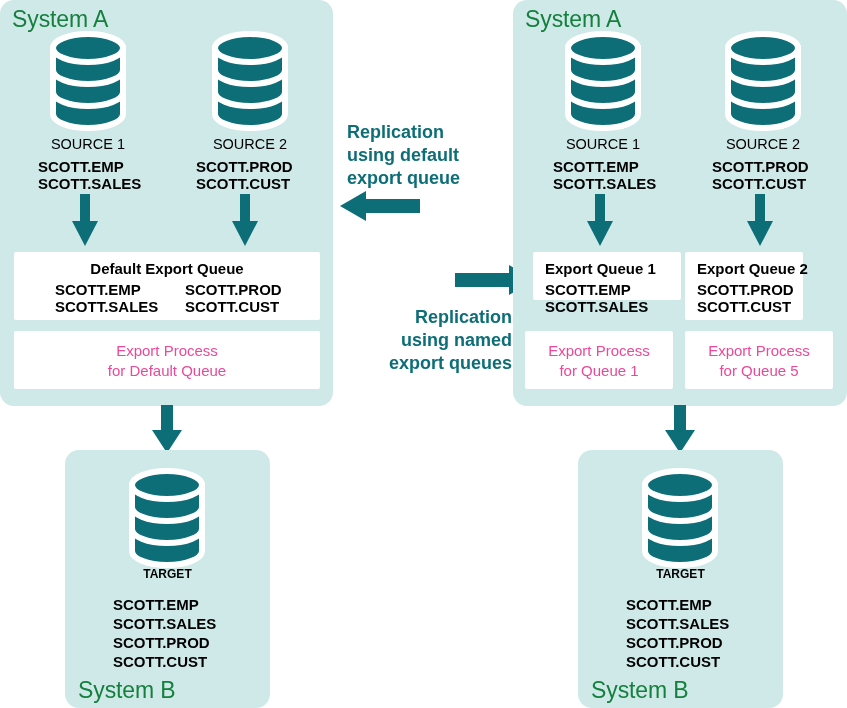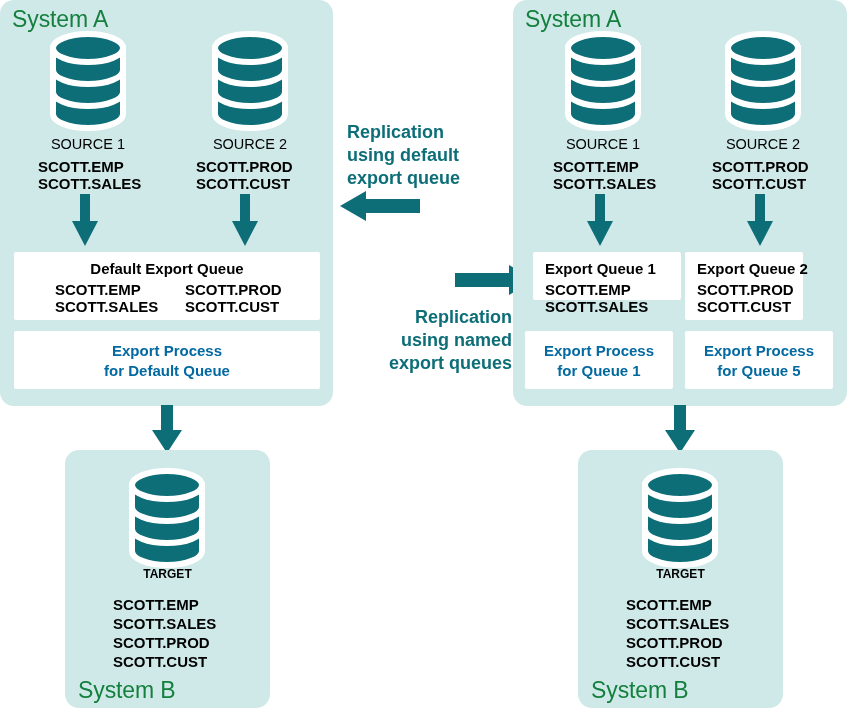--- a/index.html
+++ b/index.html
@@ -75,22 +75,22 @@
     font-weight: bold;
     font-size: 15px;
     line-height: 17px;
     white-space: nowrap;
   }
   .wbox-center {
     position: absolute;
     left: 0;
     right: 0;
     text-align: center;
-    color: #0369a1;
-    font-weight: bold;
+    color: #ec4899;
+    font-weight: normal;
     font-size: 15px;
     line-height: 20px;
     white-space: nowrap;
   }
   
   .arrow {
     position: absolute;
   }
   .arrow svg { display: block; }
   

